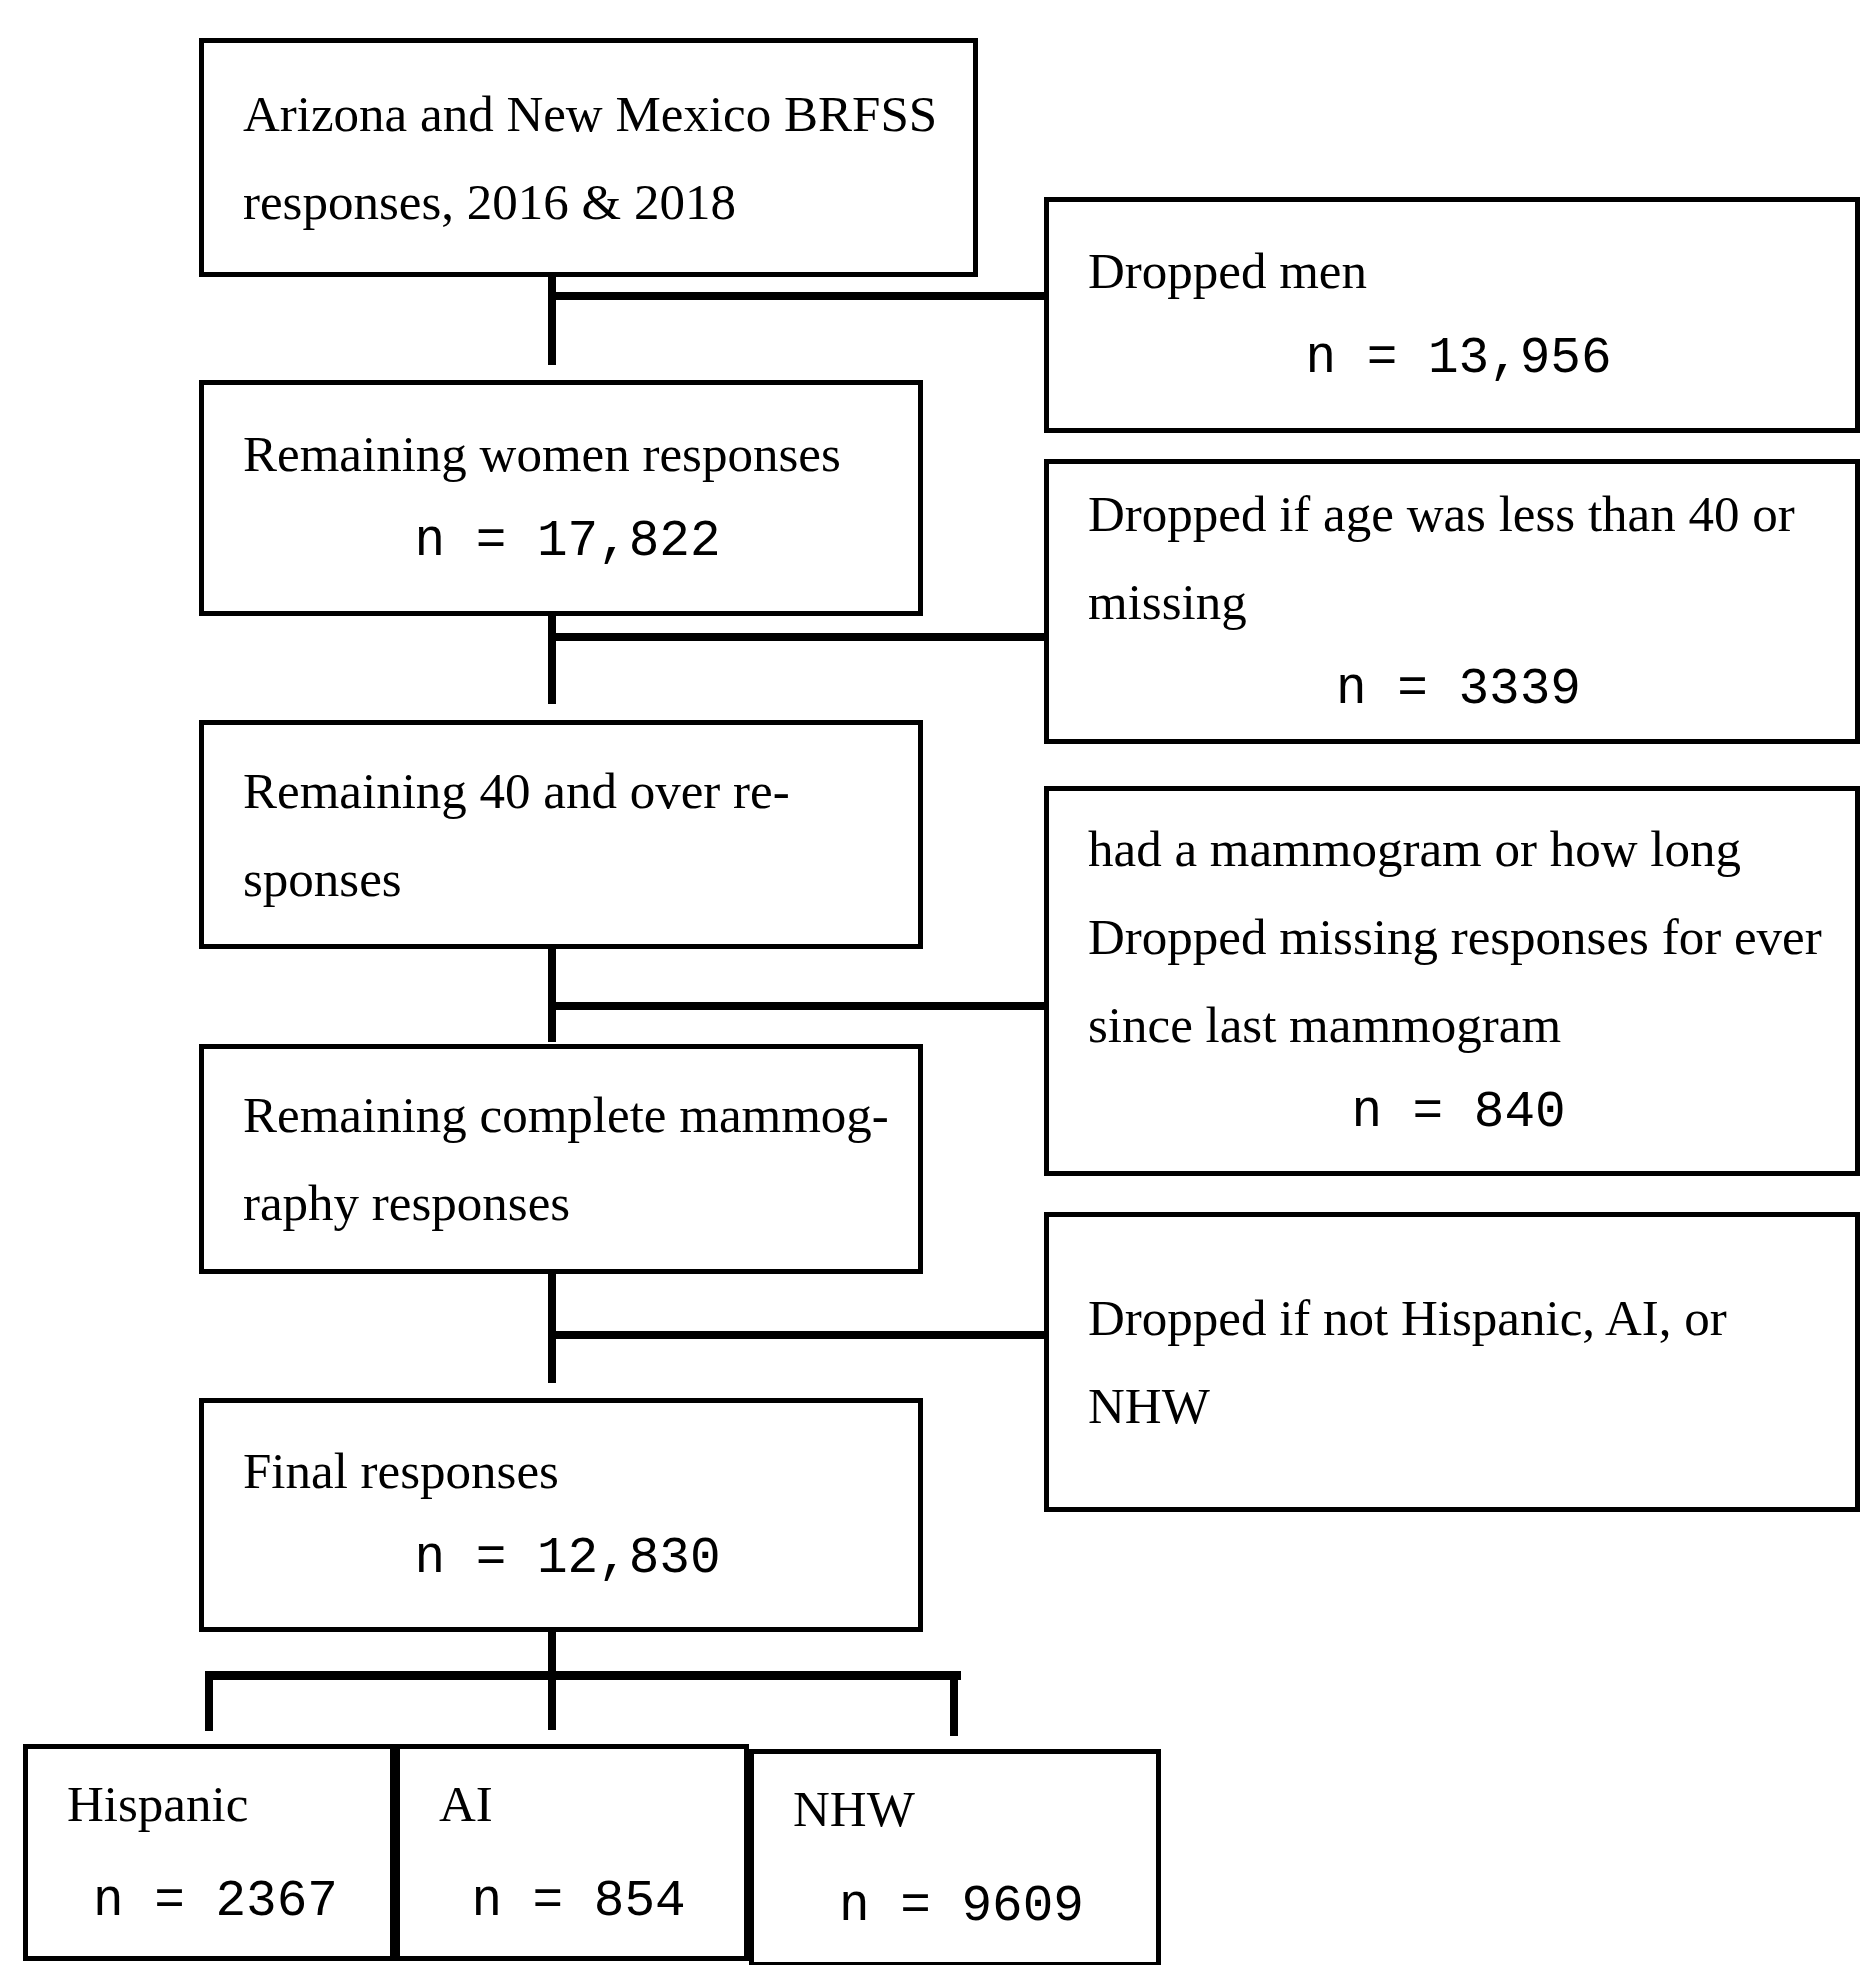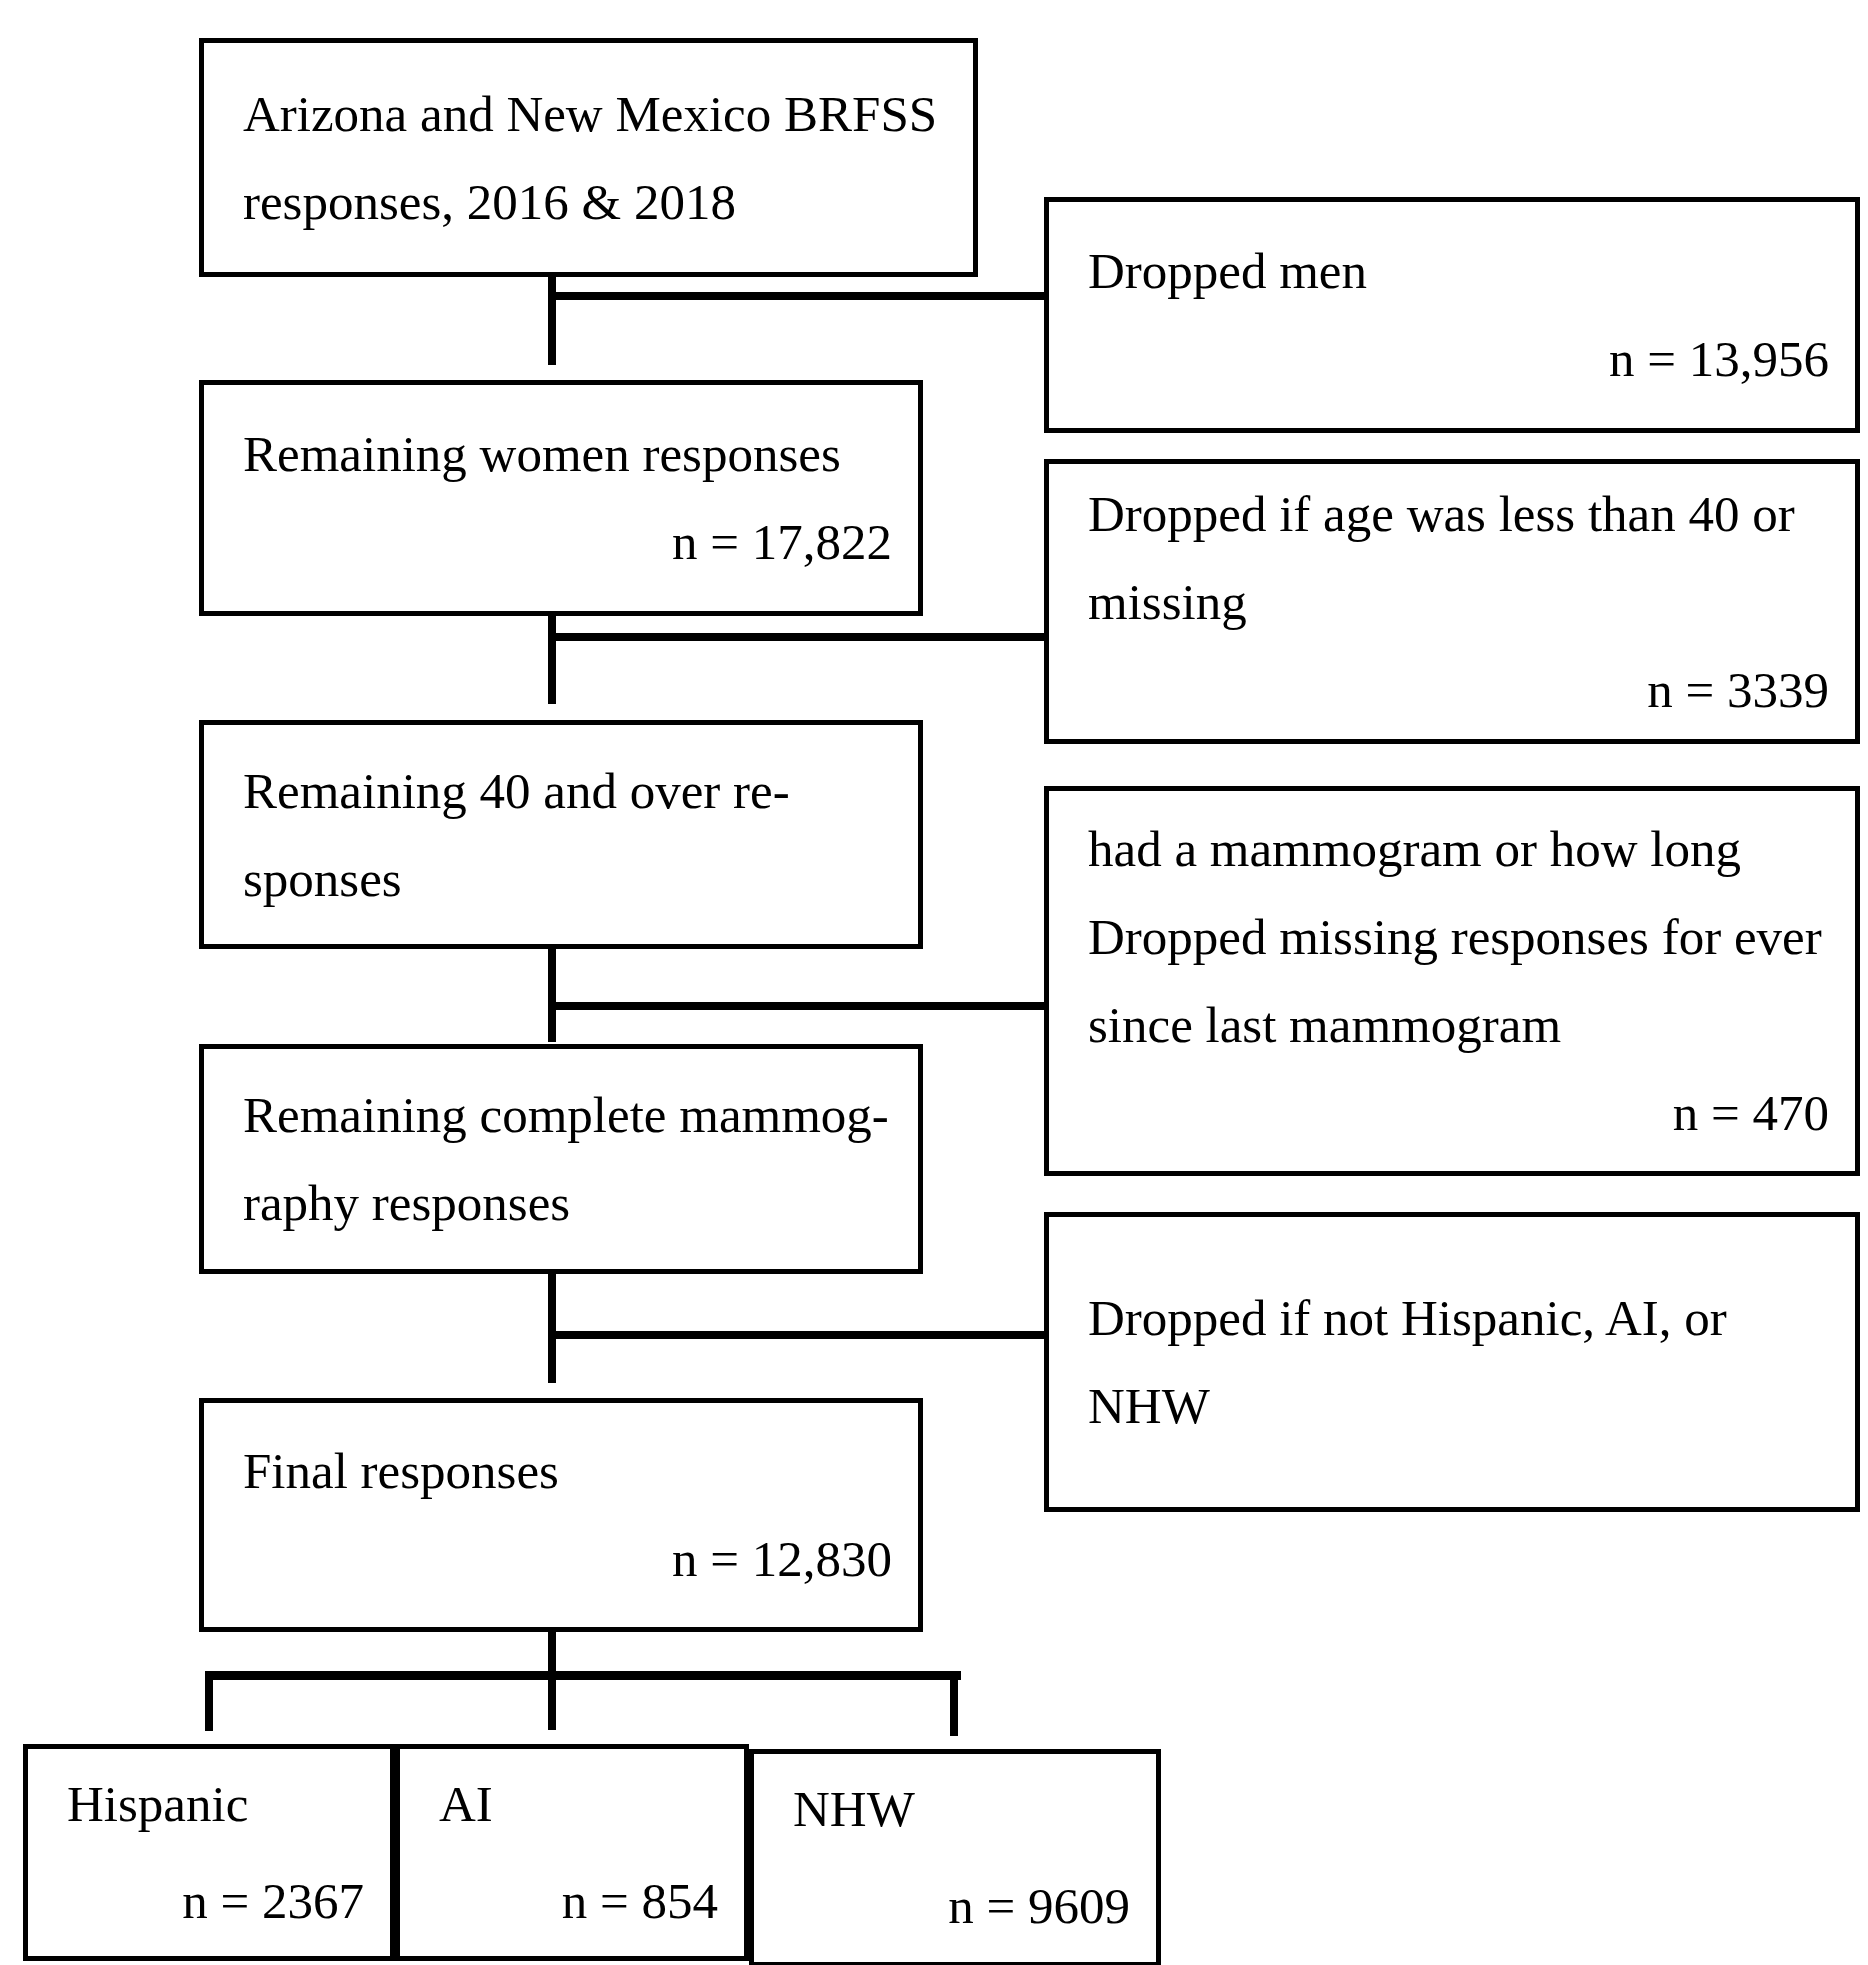--- a/index.html
+++ b/index.html
@@ -22,21 +22,21 @@
     justify-content: center;
     padding: 0 26px 0 39px;
     margin-top: 17px;
   }
   .ln {
     font-size: 51px;
     line-height: 88px;
     white-space: nowrap;
     text-align: left;
   }
-  .n { text-align: right; }
+  .n { text-align: center; font-family: Liberation Mono, monospace; }
   .group .ln { line-height: 97px; }
   .line {
     position: absolute;
     background: #000000;
   }
 </style>
 </head>
 <body>
 
 <div class="canvas">
@@ -91,21 +91,21 @@
   <div class="box" style="left:1044px;top:442px;width:816px;height:285px">
     <div class="ln">Dropped if age was less than 40 or</div>
     <div class="ln">missing</div>
     <div class="ln n">n = 3339</div>
   </div>
 
   <div class="box" style="left:1044px;top:769px;width:816px;height:390px">
     <div class="ln">had a mammogram or how long</div>
     <div class="ln">Dropped missing responses for ever</div>
     <div class="ln">since last mammogram</div>
-    <div class="ln n">n = 470</div>
+    <div class="ln n">n = 840</div>
   </div>
 
   <div class="box" style="left:1044px;top:1195px;width:816px;height:300px">
     <div class="ln">Dropped if not Hispanic, AI, or</div>
     <div class="ln">NHW</div>
   </div>
 
   <div class="box group" style="left:23px;top:1727px;width:372px;height:217px">
     <div class="ln">Hispanic</div>
     <div class="ln n">n = 2367</div>

